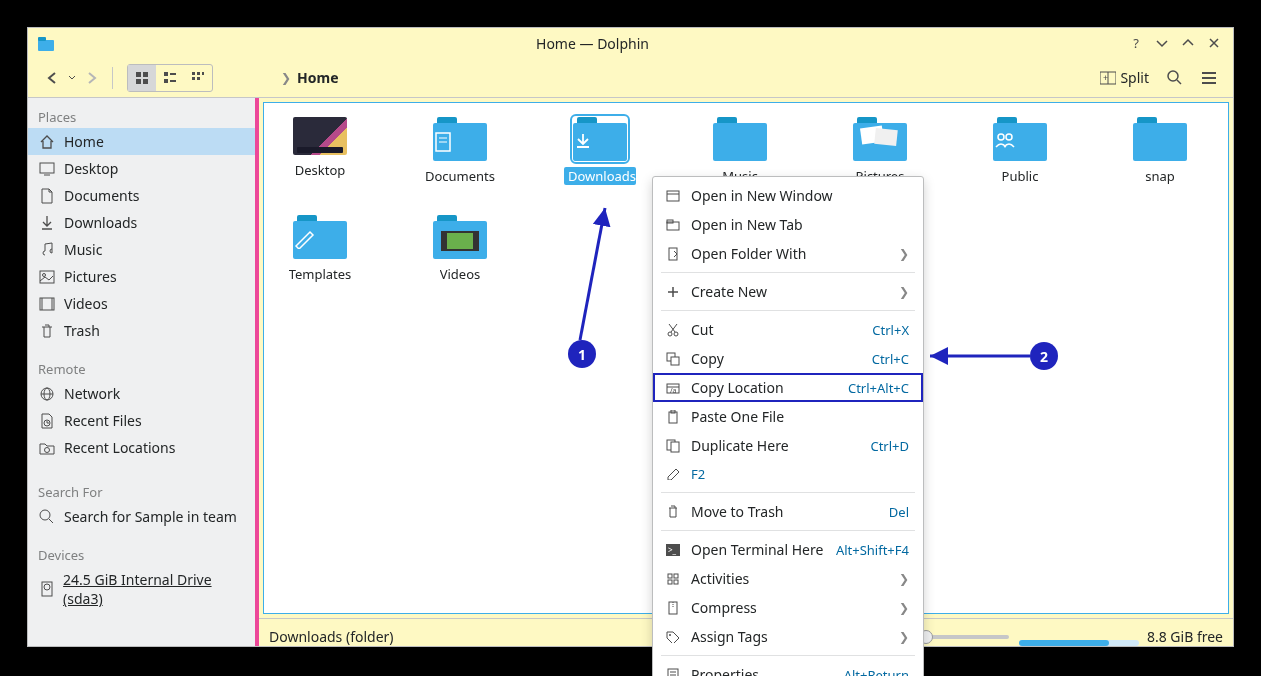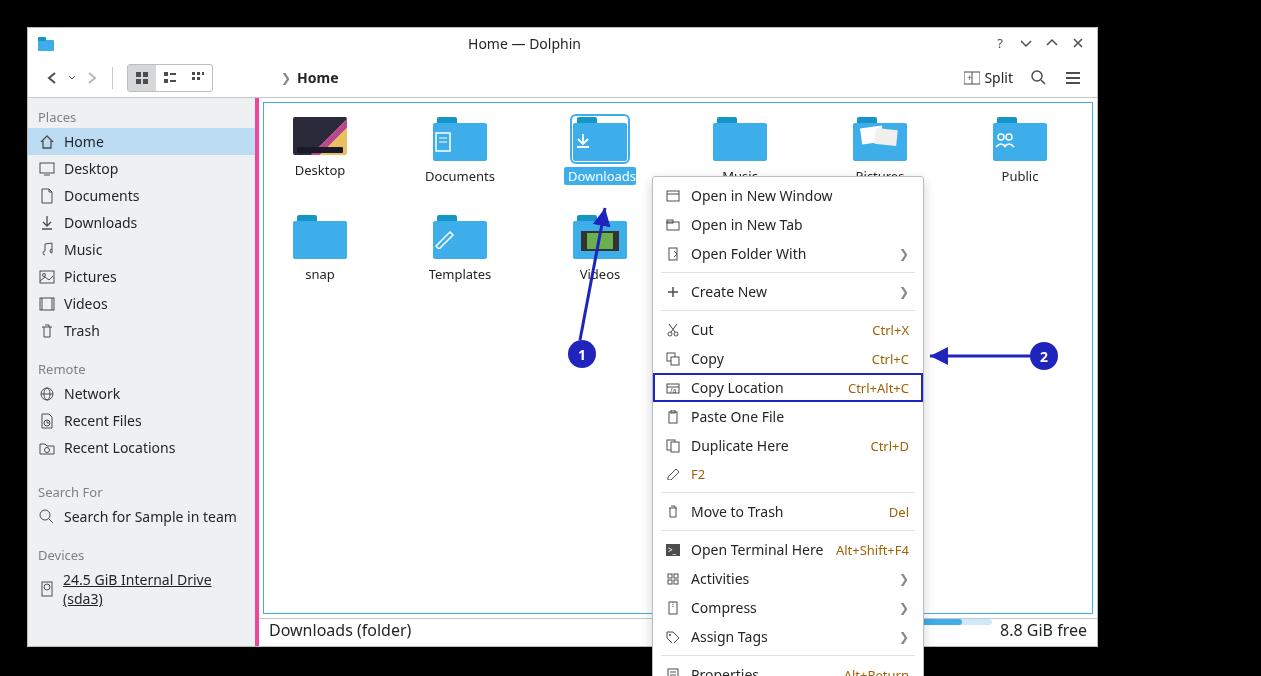--- a/index.html
+++ b/index.html
@@ -1,17 +1,17 @@
 <!DOCTYPE html>
 <html><head>
 <meta charset="utf-8">
 <style>
 * { box-sizing: border-box; margin: 0; padding: 0; font-family: "Noto Sans", "Segoe UI", Arial, sans-serif; }
 body { background: #000; width: 1261px; height: 676px; overflow: hidden; position: relative; }
-.window { position: absolute; left: 27px; top: 27px; width: 1071px; height: 620px; background: #ffffff; border: 1px solid #bcbdbe; display: flex; flex-direction: column; }
+.window { position: absolute; left: 27px; top: 27px; width: 1207px; height: 620px; background: #fef9c3; border: 1px solid #bcbdbe; display: flex; flex-direction: column; }
 .titlebar { height: 30px; display: flex; align-items: center; padding: 0 8px; font-size: 14px; color: #232627; }
 .titlebar .appicon { width: 20px; height: 16px; margin-right: 8px; }
 .titlebar .title { flex: 1; text-align: center; font-weight: 400; }
 .titlebar .winbtn { width: 22px; height: 22px; display: flex; align-items: center; justify-content: center; margin-left: 4px; cursor: pointer; color: #4d4d4d; }
 .toolbar { height: 40px; display: flex; align-items: center; padding: 0 10px; border-bottom: 1px solid #c6c7c8; }
 .navgrp { display: flex; align-items: center; }
 .iconbtn { width: 28px; height: 28px; display: flex; align-items: center; justify-content: center; color: #4d4d4d; cursor: pointer; border-radius: 3px; }
 .iconbtn.disabled { color: #b5b6b7; }
 .viewgrp { display: flex; border: 1px solid #bcbdbe; border-radius: 3px; margin: 0 8px; }
 .viewgrp .vbtn { width: 28px; height: 26px; display: flex; align-items: center; justify-content: center; cursor: pointer; }
@@ -34,33 +34,33 @@
 .grid { display: flex; flex-wrap: wrap; gap: 30px 68px; align-content: flex-start; }
 .folder { width: 72px; display: flex; flex-direction: column; align-items: center; cursor: pointer; }
 .foldericon { width: 54px; height: 44px; position: relative; }
 .foldericon .tab { position: absolute; top: 0; left: 4px; width: 20px; height: 8px; background: #1696c7; border-radius: 2px 2px 0 0; }
 .foldericon .bod { position: absolute; top: 6px; left: 0; width: 54px; height: 38px; background: #3daee9; border-radius: 2px; }
 .foldericon .glyph { position: absolute; top: 14px; left: 0; width: 54px; text-align: center; color: #fff; font-size: 18px; }
 .folder .flabel { margin-top: 6px; font-size: 13px; color: #232627; text-align: center; white-space: nowrap; max-width: 72px; overflow: hidden; }
 .folder.selected .flabel { background: #3daee9; color: #fff; border-radius: 2px; padding: 0 4px; }
 .folder.selected .foldericon { outline: 2px solid #3daee9; outline-offset: 1px; border-radius: 3px; }
 .thumb { width: 54px; height: 38px; border-radius: 2px; }
-.statusbar { height: 28px; border-top: 1px solid #c6c7c8; display: flex; align-items: flex-start; padding: 0 10px; font-size: 16px; color: #232627; }
+.statusbar { height: 28px; border-top: 1px solid #c6c7c8; display: flex; align-items: flex-end; padding: 0 10px; font-size: 14px; color: #232627; }
 .statusbar .spacer { flex: 1; }
 .zoom { display: flex; align-items: center; gap: 8px; }
 .zoom .track { width: 120px; height: 4px; background: #c6c7c8; position: relative; border-radius: 2px; }
 .zoom .track .handle { position: absolute; width: 14px; height: 14px; background: #eff0f1; border: 1px solid #9a9b9c; border-radius: 50%; top: -5px; }
 .freebar { width: 120px; height: 6px; background: #d0e8f7; border-radius: 3px; position: relative; margin-left: 10px; }
 .freebar .fill { position: absolute; left: 0; top: 0; height: 100%; background: #3daee9; border-radius: 3px; }
 .contextmenu { position: absolute; background: #fff; border: 1px solid #bcbdbe; border-radius: 3px; box-shadow: 0 4px 12px rgba(0,0,0,.18); font-size: 14px; padding: 4px 0; width: 272px; }
 .contextmenu .row { display: flex; align-items: center; padding: 5px 14px 5px 10px; cursor: pointer; color: #232627; }
 .contextmenu .row.highlight { outline: 2px solid #1f24bd; outline-offset: -2px; }
 .contextmenu .row .mico { width: 20px; height: 16px; display: flex; align-items: center; justify-content: center; color: #4d4d4d; margin-right: 8px; }
 .contextmenu .row .mlbl { flex: 1; }
-.contextmenu .row .msc { color: #a16207; font-size: 13px; }
+.contextmenu .row .msc { color: #0369a1; font-size: 13px; }
 .contextmenu .row .marr { color: #888; font-size: 12px; }
 .contextmenu .sep { height: 1px; background: #e0e1e2; margin: 4px 8px; }
 .annot { position: absolute; pointer-events: none; }
 .badge { width: 28px; height: 28px; border-radius: 50%; background: #1f24bd; color: #fff; display: flex; align-items: center; justify-content: center; font-weight: 700; font-size: 14px; position: absolute; }
 svg { display: block; }
 </style>
 </head>
 <body>
 
 <div class="window">

